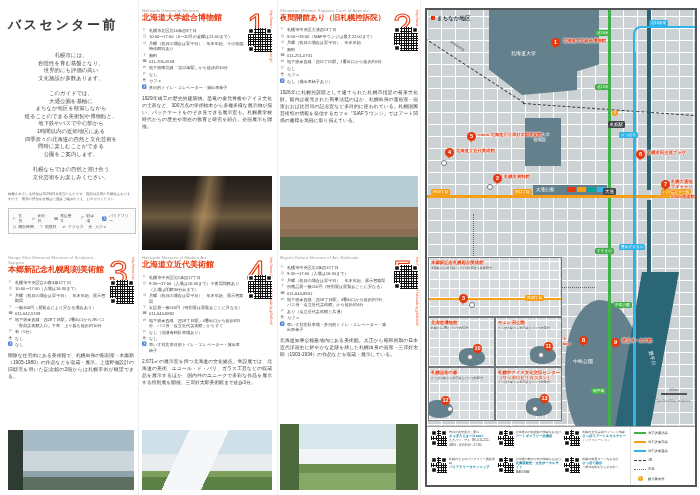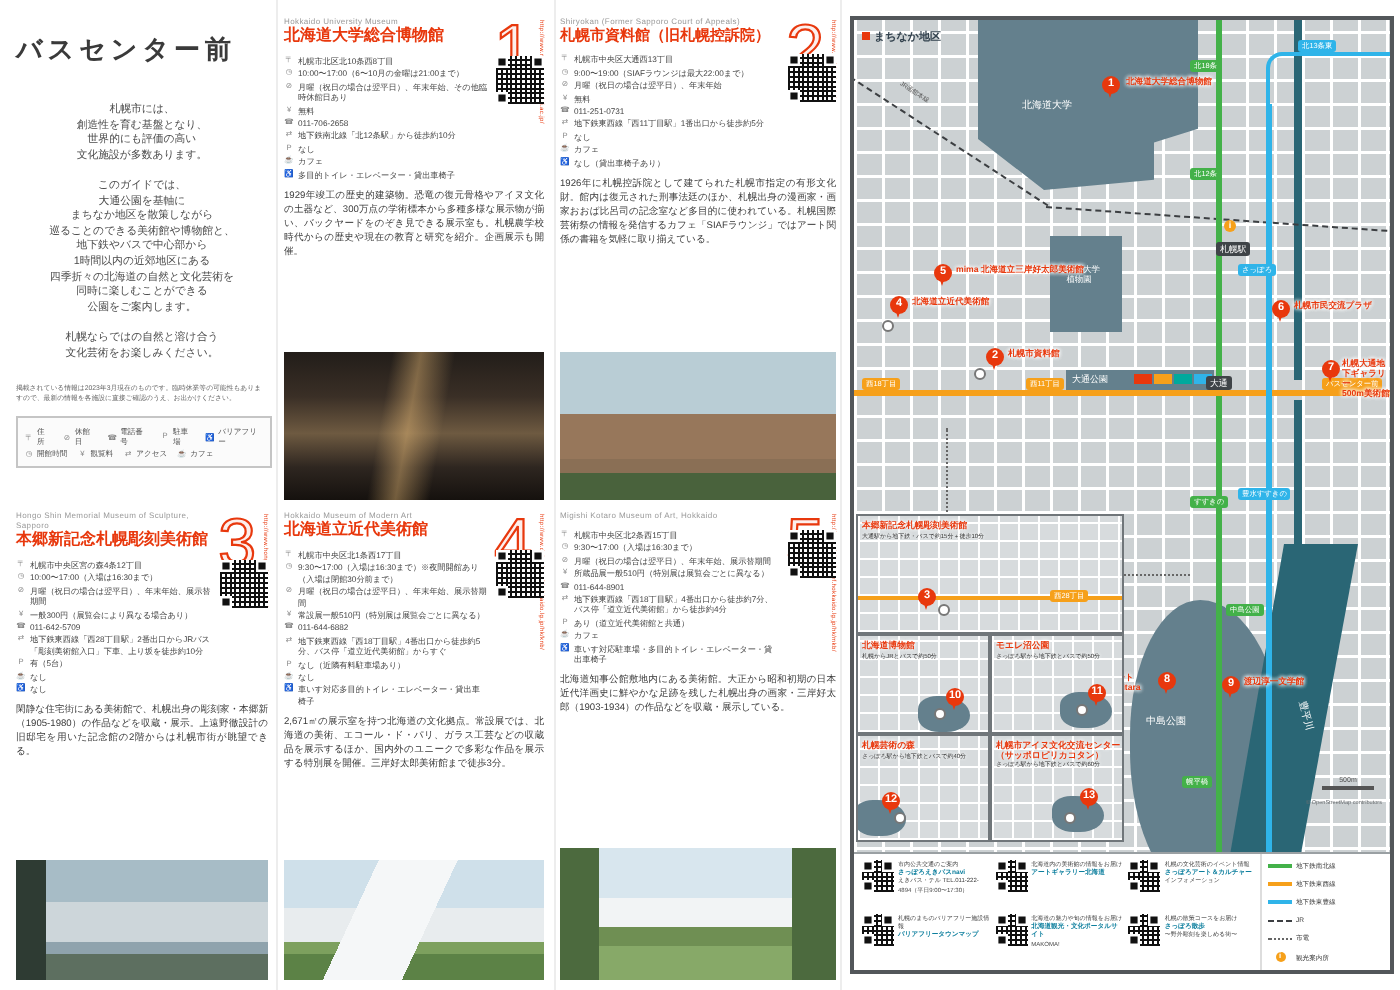--- a/index.html
+++ b/index.html
@@ -218,21 +218,21 @@
         <div class="drow">
           <span class="ic">♿</span>
           <span>多目的トイレ・エレベーター・貸出車椅子</span>
         </div>
       </div>
     <div class="body">1929年竣工の歴史的建築物。恐竜の復元骨格やアイヌ文化の土器など、300万点の学術標本から多種多様な展示物が揃い、バックヤードをのぞき見できる展示室も。札幌農学校時代からの歴史や現在の教育と研究を紹介。企画展示も開催。</div>
   </div>
 
   <div class="entry" style="left:280px;top:8px;width:138px">
     <div class="en">Shiryokan (Former Sapporo Court of Appeals)</div>
-    <div class="ja" style="font-size:7.5px">札幌市資料館（旧札幌控訴院）</div>
+    <div class="ja" style="font-size:7.5px">夜間開館あり（旧札幌控訴院）</div>
     <div class="num">2</div>
     <div class="urlv">http://www.s-shiryokan.jp/</div>
     <div class="details">
       <span class="qr eqr">
           <i></i>
         </span>
     <div class="drow">
           <span class="ic">〒</span>
           <span>札幌市中央区大通西13丁目</span>
         </div>

